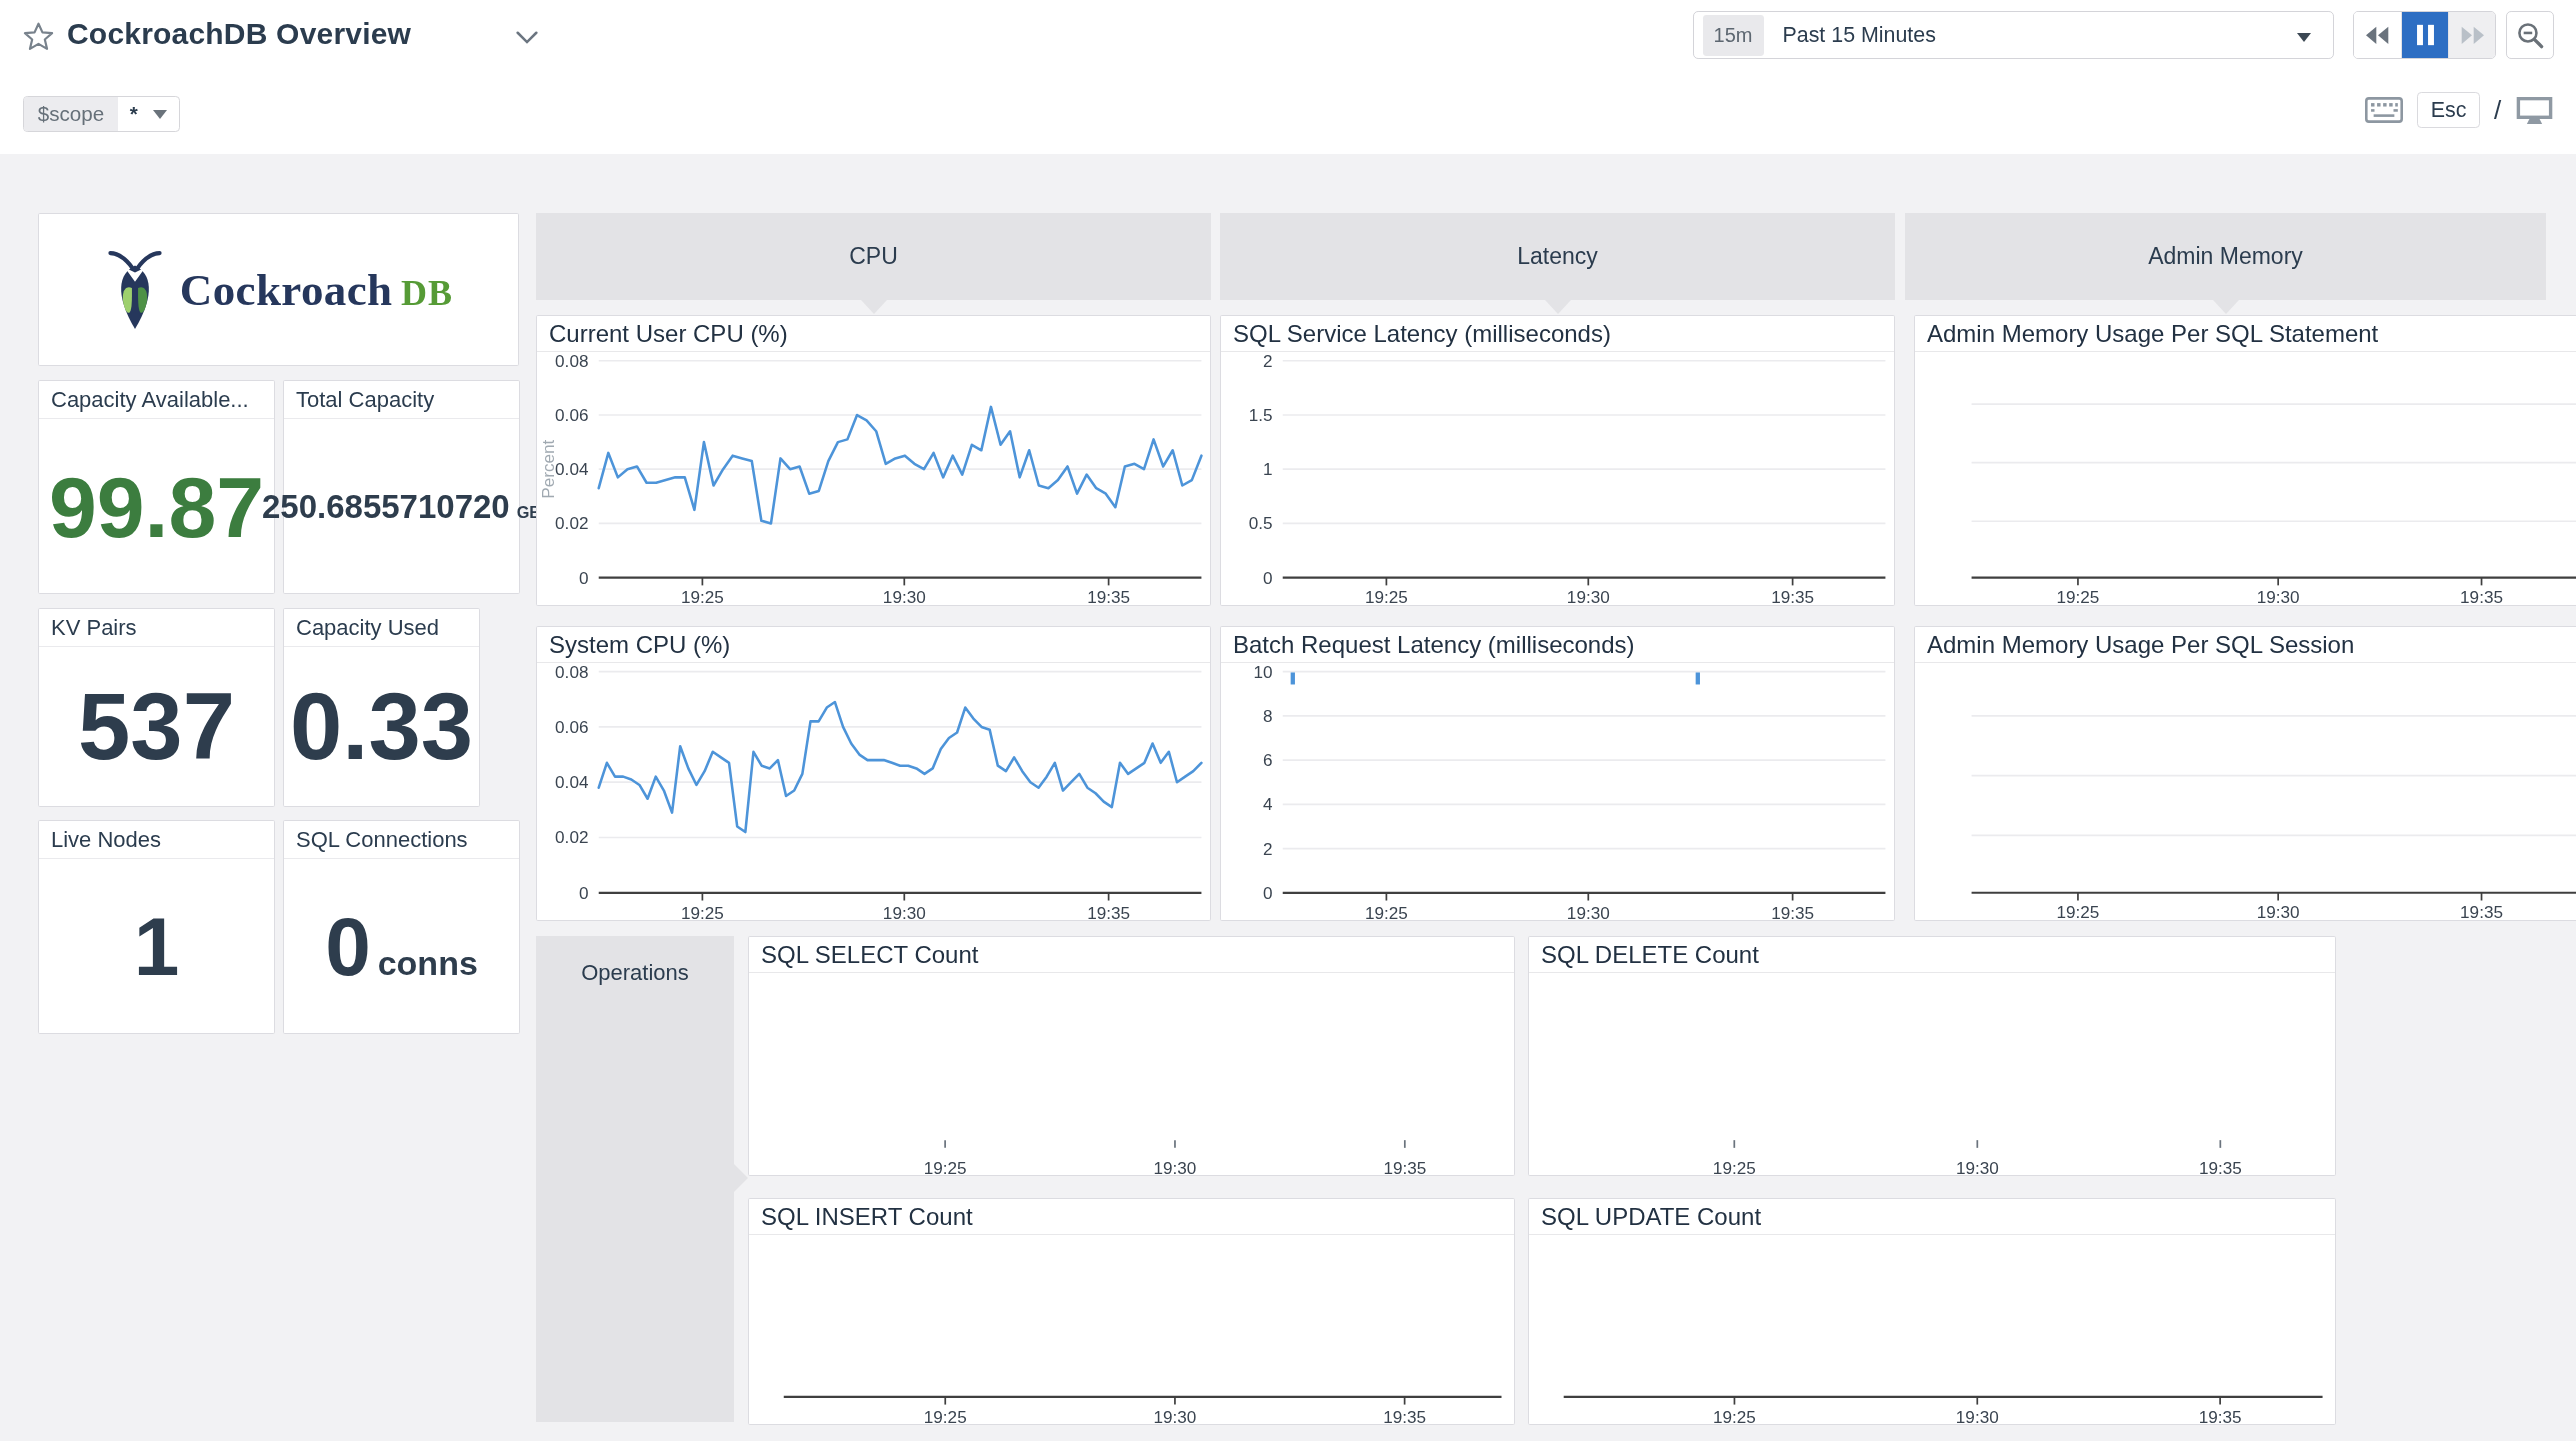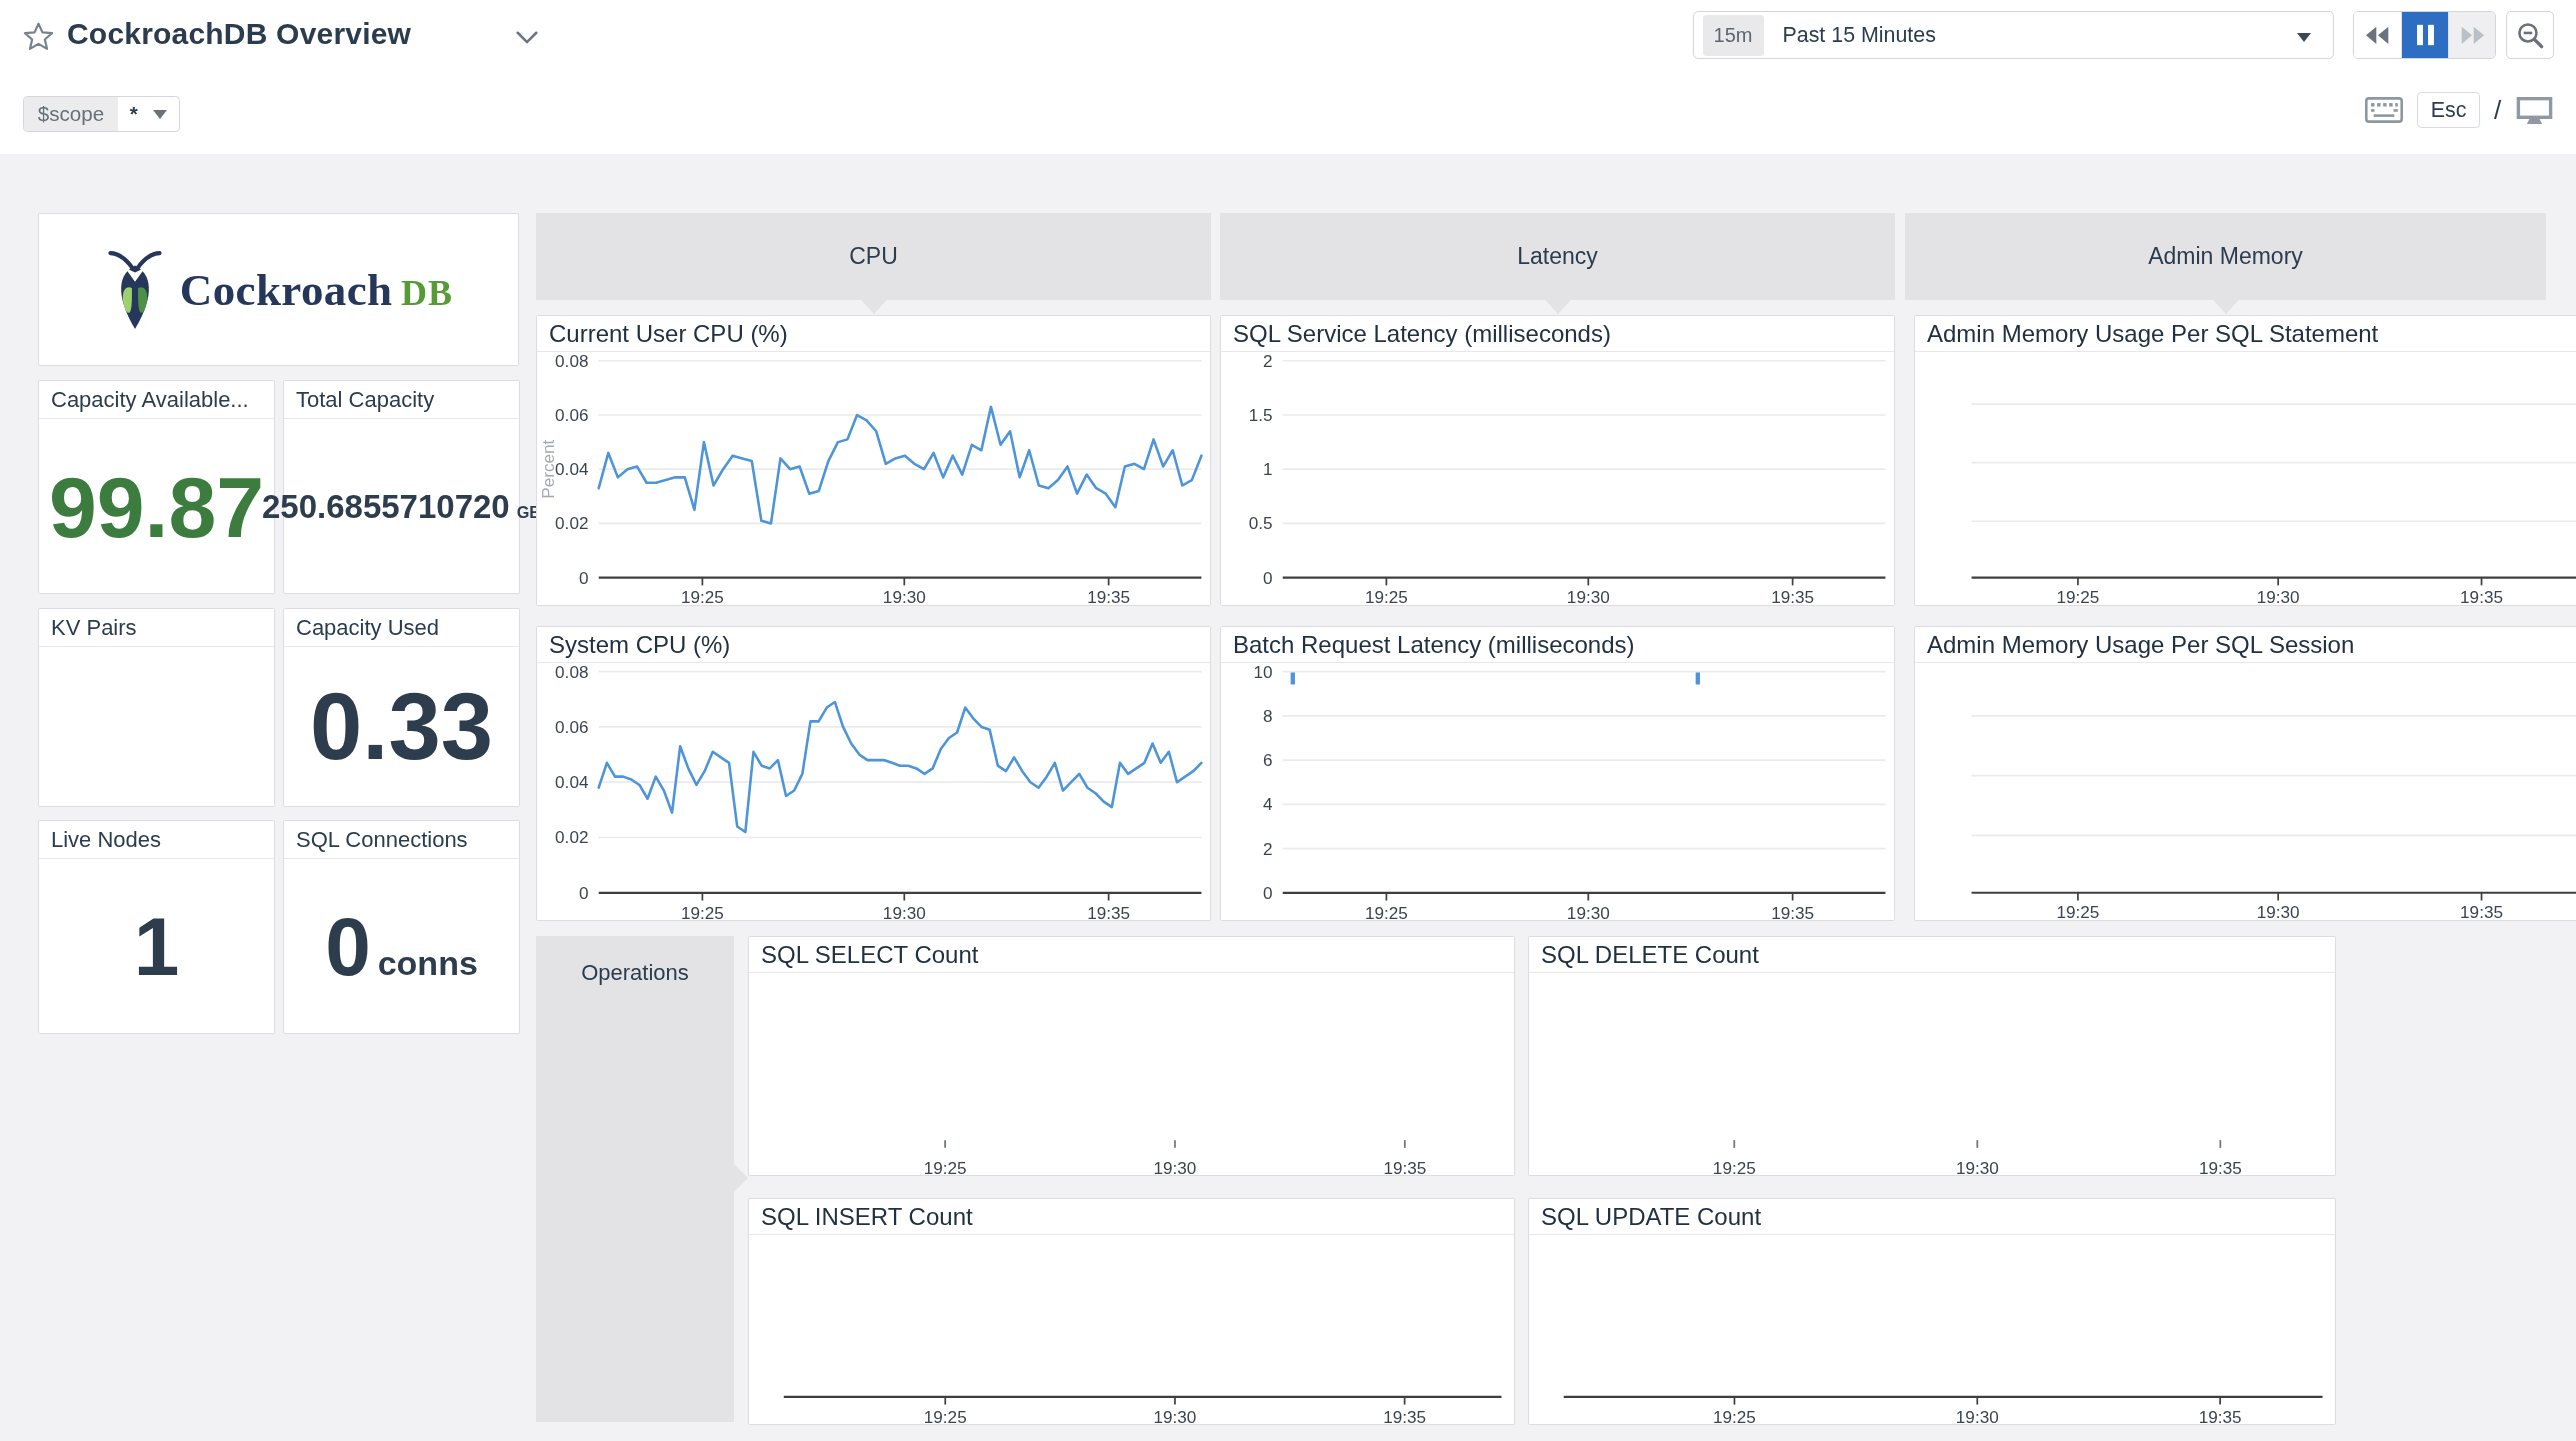--- a/index.html
+++ b/index.html
@@ -203,22 +203,27 @@
         <div class="stat-head">Total Capacity</div>
         <div class="stat-body">
           <div class="stat-wrap">
             <span class="stat-value" style="font-size: 33px; color: rgb(46, 61, 77);">250.6855710720</span>
             <span class="stat-unit" style="font-size: 16.3px;">GB</span>
           </div>
         </div>
       </div>
       <div class="card stat-card" style="left: 38px; top: 454px; width: 237px; height: 199px;">
         <div class="stat-head">KV Pairs</div>
-      </div>
-      <div class="card stat-card" style="left: 283px; top: 454px; width: 237px; height: 199px; text-align: center;">
+        <div class="stat-body">
+          <div class="stat-wrap">
+            <span class="stat-value" style="font-size: 94px; color: rgb(46, 61, 77);">537</span>
+          </div>
+        </div>
+      </div>
+      <div class="card stat-card" style="left: 283px; top: 454px; width: 197px; height: 199px; text-align: center;">
         <div class="stat-head">Capacity Used</div>
         <div class="stat-body">
           <div class="stat-wrap">
             <span class="stat-value" style="font-size: 94px; color: rgb(46, 61, 77);">0.33</span>
           </div>
         </div>
       </div>
       <div class="card stat-card" style="left: 38px; top: 666px; width: 237px; height: 214px;">
         <div class="stat-head">Live Nodes</div>
         <div class="stat-body">

